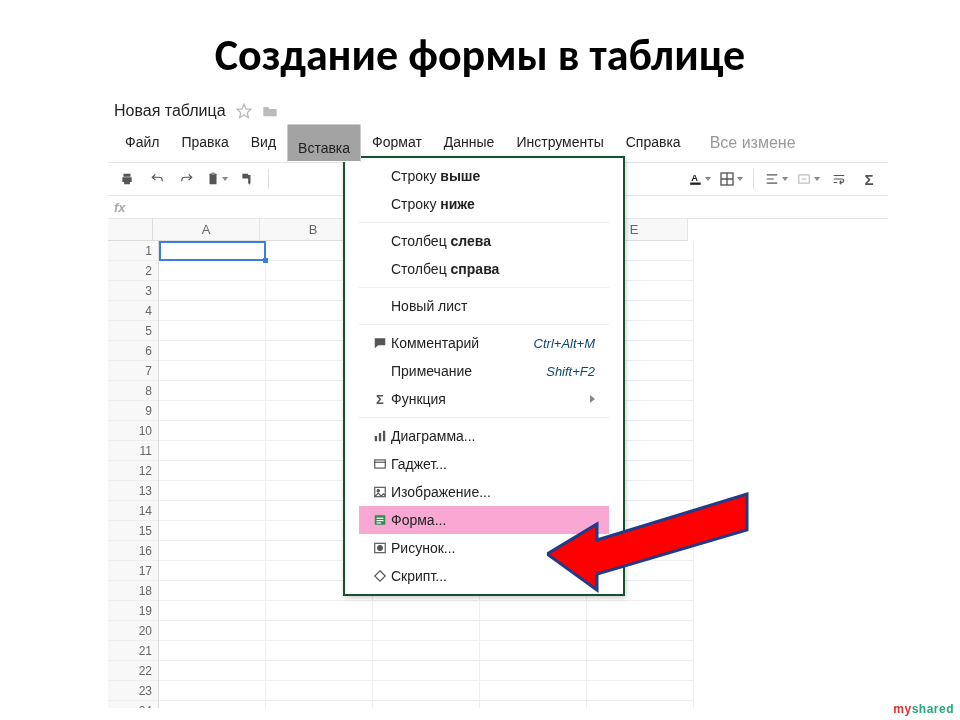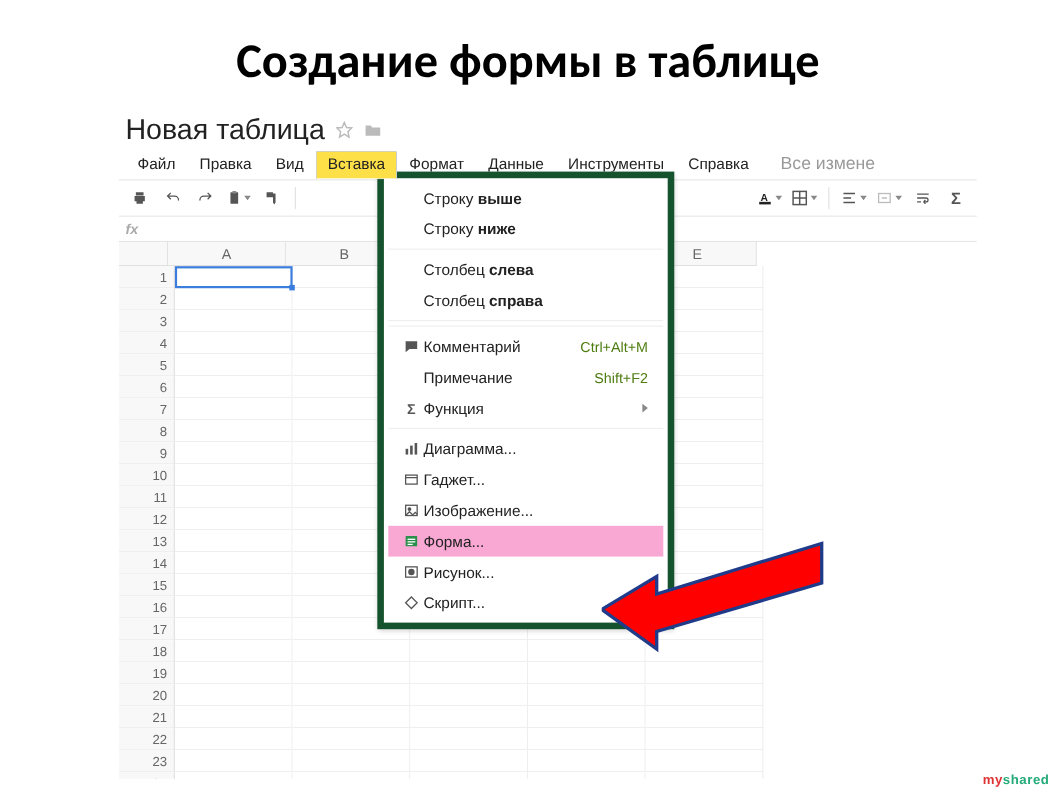--- a/index.html
+++ b/index.html
@@ -31,21 +31,21 @@
   }
 
   
   .doc-title-row {
     display: flex;
     align-items: center;
     gap: 10px;
     padding: 4px 6px 2px 6px;
   }
   .doc-title {
-    font-size: 26px;
+    font-size: 16px;
     color: #222;
   }
   .icon-slot {
     display: inline-flex;
     align-items: center;
     justify-content: center;
     color: #999;
   }
 
   
@@ -58,22 +58,22 @@
     color: #222;
   }
   .menubar .menu-item {
     padding: 4px 11px 6px 11px;
     cursor: default;
   }
   .menubar .menu-item.open {
     border: 1px solid #ccc;
     border-bottom: 1px solid #fff;
     border-radius: 2px 2px 0 0;
-    padding: 3px 10px 5px 10px;
-    background: #fde047;
+    padding: 15px 10px 5px 10px;
+    background: #a3a3a3;
     position: relative;
     z-index: 30;
   }
   .menubar .menu-status {
     color: #999;
     margin-left: 18px;
     font-size: 16px;
   }
 
   
@@ -187,24 +187,24 @@
     background: #3b7ddd;
   }
 
   
   .dropdown {
     position: absolute;
     left: 235px;
     top: 58px;
     width: 250px;
     background: #fff;
-    border: 6px solid #14532d;
+    border: 2px solid #14532d;
     box-shadow: 1px 2px 5px rgba(0,0,0,.2);
     z-index: 20;
-    padding: 4px 4px;
+    padding: 4px 14px;
     font-size: 14px;
   }
   .dd-item {
     display: flex;
     align-items: center;
     height: 28px;
     padding: 0 14px 0 10px;
     color: #222;
     cursor: default;
   }
@@ -213,21 +213,21 @@
   }
   .dd-icon {
     width: 22px;
     display: inline-flex;
     align-items: center;
     justify-content: center;
     color: #555;
     font-size: 13px;
   }
   .dd-label { flex: 1; }
-  .dd-shortcut { color: #4d7c0f; font-size: 13px; }
+  .dd-shortcut { color: #0c4a6e; font-size: 13px; font-style: italic; }
   .dd-caret {
     width: 0; height: 0;
     border-top: 4px solid transparent;
     border-bottom: 4px solid transparent;
     border-left: 5px solid #888;
   }
   .dd-sep {
     height: 1px;
     background: #eee;
     margin: 4px 0;
@@ -574,20 +574,24 @@
       <div class="dd-sep"></div>
       <div class="dd-item">
         <span class="dd-icon"></span>
         <span class="dd-label">Столбец <b>слева</b></span>
       </div>
       <div class="dd-item">
         <span class="dd-icon"></span>
         <span class="dd-label">Столбец <b>справа</b></span>
       </div>
       <div class="dd-sep"></div>
+      <div class="dd-item">
+        <span class="dd-icon"></span>
+        <span class="dd-label">Новый лист</span>
+      </div>
       <div class="dd-sep"></div>
       <div class="dd-item">
         <span class="dd-icon">
           <svg width="14" height="14" viewBox="0 0 24 24" fill="#555">
             <path d="M3 4h18v12H9l-6 5z"></path>
           </svg>
         </span>
         <span class="dd-label">Комментарий</span>
         <span class="dd-shortcut">Ctrl+Alt+M</span>
       </div>

